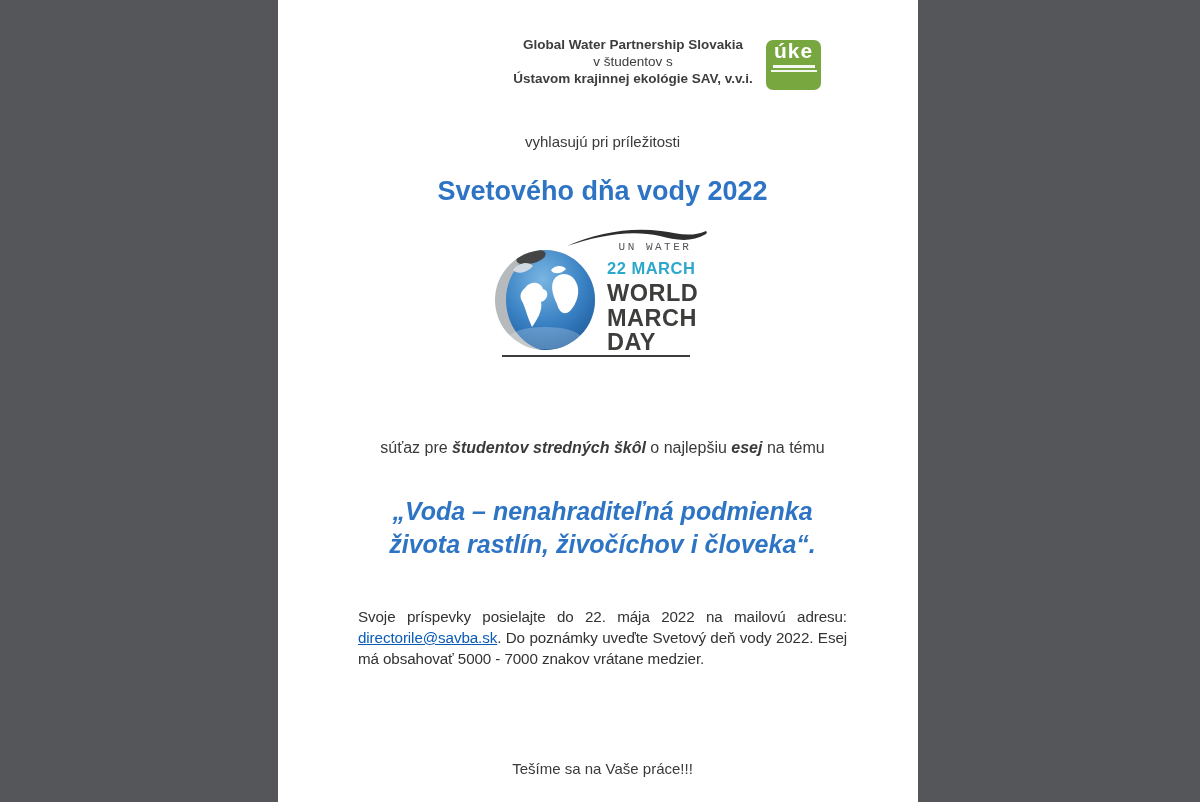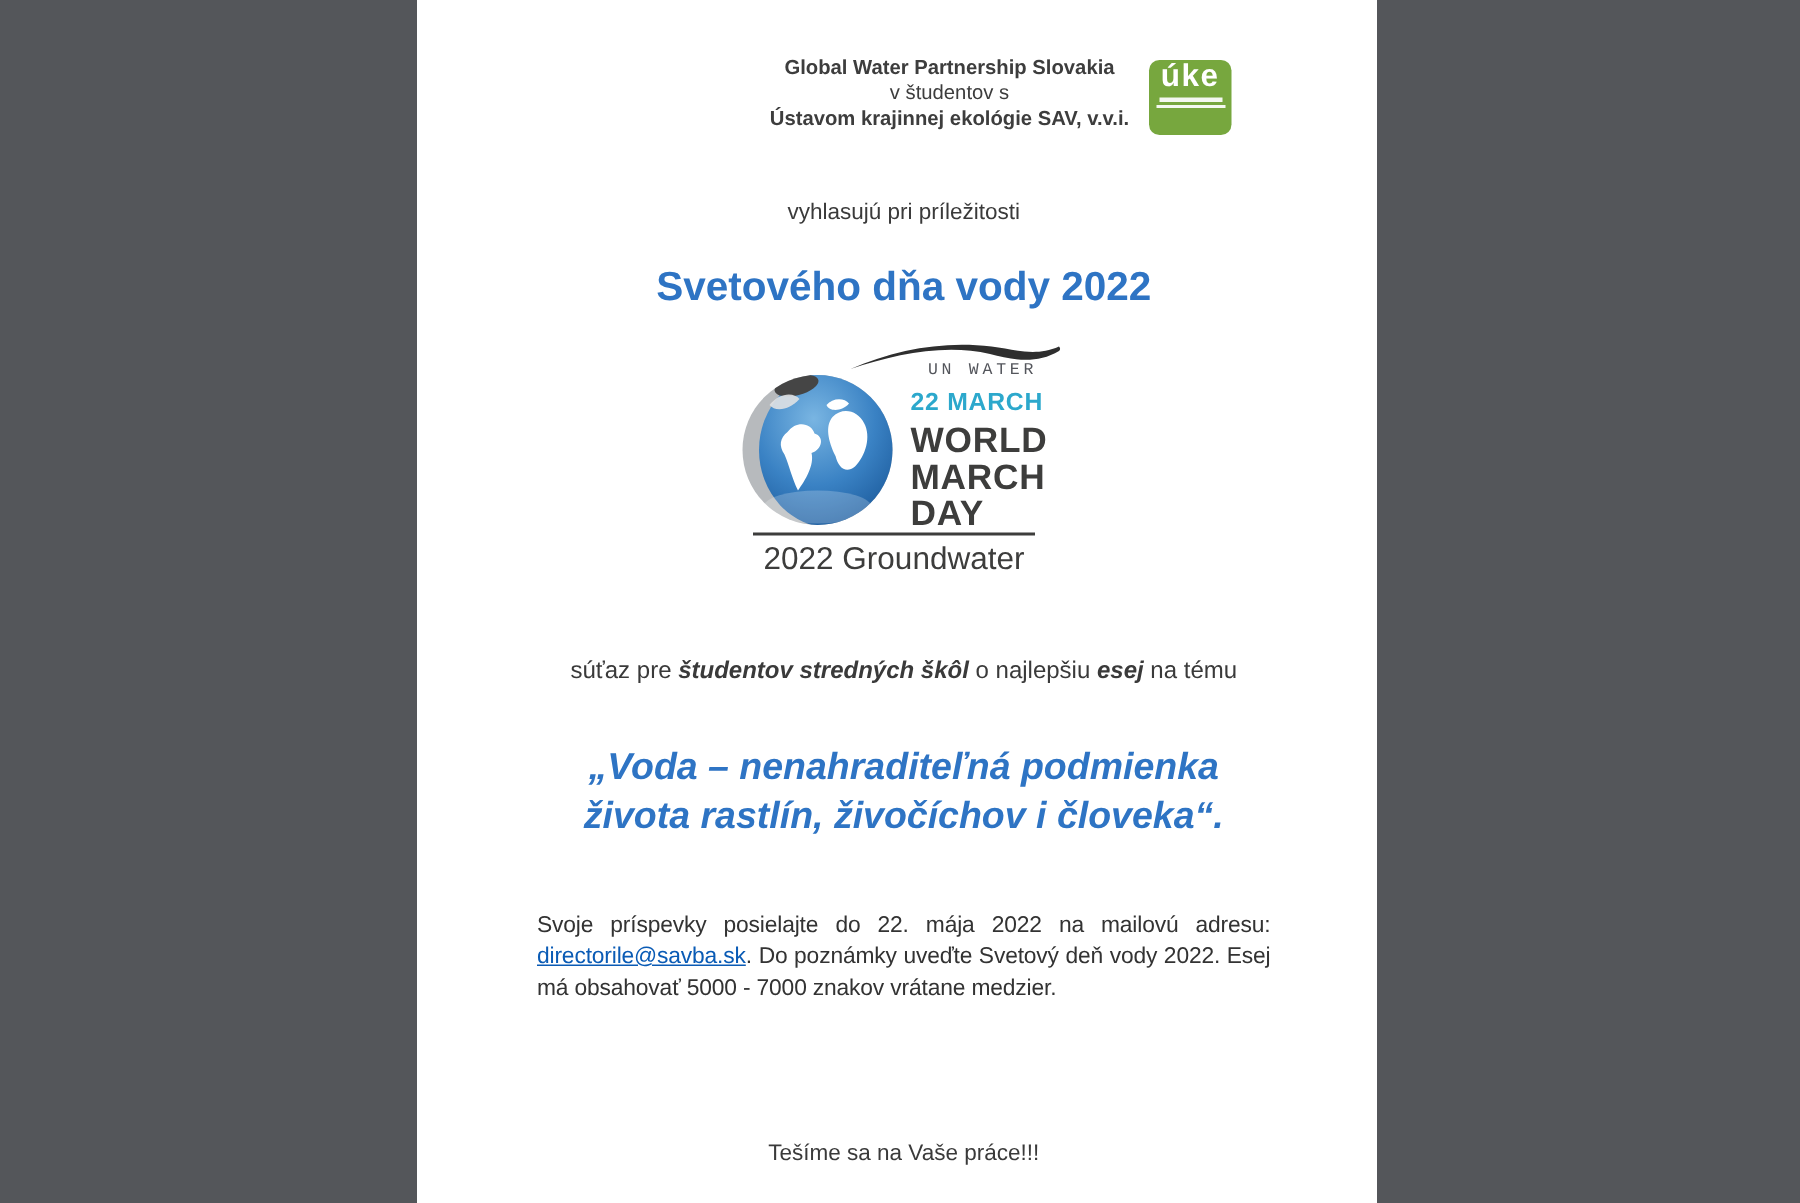--- a/index.html
+++ b/index.html
@@ -110,21 +110,20 @@
           <ellipse cx="61" cy="52" rx="48" ry="52" fill="url(#gOcean)"></ellipse>
           <ellipse cx="38" cy="9" rx="15" ry="6.5" fill="#454545" transform="rotate(-14 38 9)"></ellipse>
           <path d="M20 22 C26 14 36 13 40 18 C34 25 24 27 20 22 Z" fill="#dfe1e3" opacity="0.9"></path>
           <path d="M32 40 C38 32 48 34 50 41 C57 43 55 52 48 54 C50 62 44 72 39 79 C35 71 33 62 30 55 C26 49 27 44 32 40 Z" fill="#ffffff"></path>
           <path d="M62 30 C69 23 79 26 83 34 C88 43 84 56 77 63 C71 68 66 64 64 56 C59 46 57 36 62 30 Z" fill="#ffffff"></path>
           <path d="M58 22 C62 17 70 17 73 21 C69 26 60 27 58 22 Z" fill="#ffffff"></path>
           <ellipse cx="52" cy="90" rx="36" ry="11" fill="#ffffff" opacity="0.22"></ellipse>
         </g>
       </svg>
       <div class="wwd-rule"></div>
-      <div class="wwd-caption">2022 Groundwater</div>
     </div>
 
     <div class="abs txtcol competition">
       <span>súťaz pre </span><span class="bi">študentov stredných škôl</span><span> o najlepšiu </span><span class="bi">esej</span><span> na tému</span>
     </div>
 
     <div class="abs txtcol essay-title">
       <div>„Voda – nenahraditeľná podmienka</div>
       <div>života rastlín, živočíchov i človeka“.</div>
     </div>

